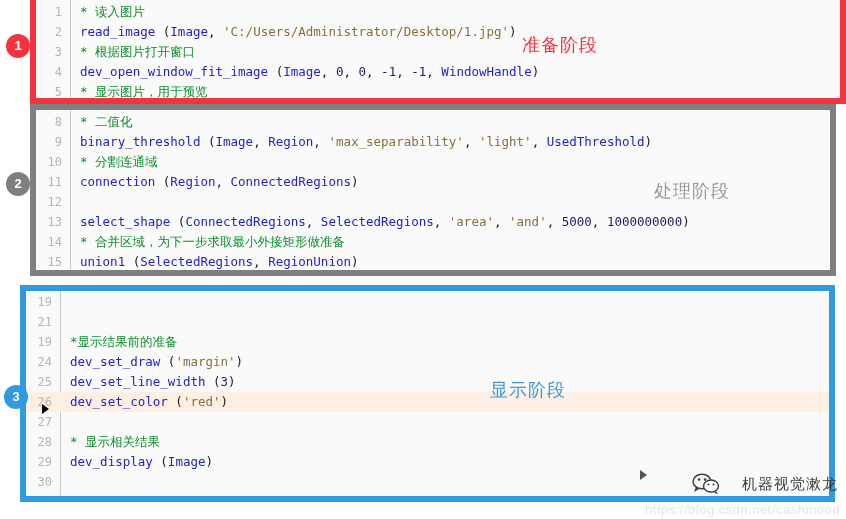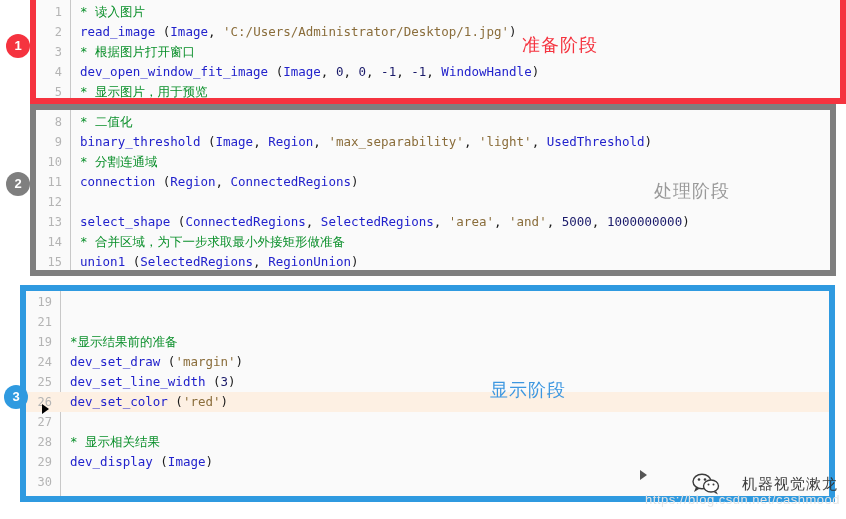--- a/index.html
+++ b/index.html
@@ -143,21 +143,21 @@
   .wm-text {
     font-family: "DejaVu Serif", "Liberation Serif", serif;
     font-size: 15px;
     color: #2f2f2f;
     letter-spacing: 1px;
     margin-left: 16px;
   }
   .wm-url {
     position: absolute;
     right: 6px;
-    bottom: 12px;
+    bottom: 2px;
     font-family: "Liberation Sans", sans-serif;
     font-size: 13px;
     color: #e4e4e4;
     letter-spacing: 0.5px;
     z-index: 41;
     white-space: nowrap;
   }
 </style>
 </head>
 <body>

